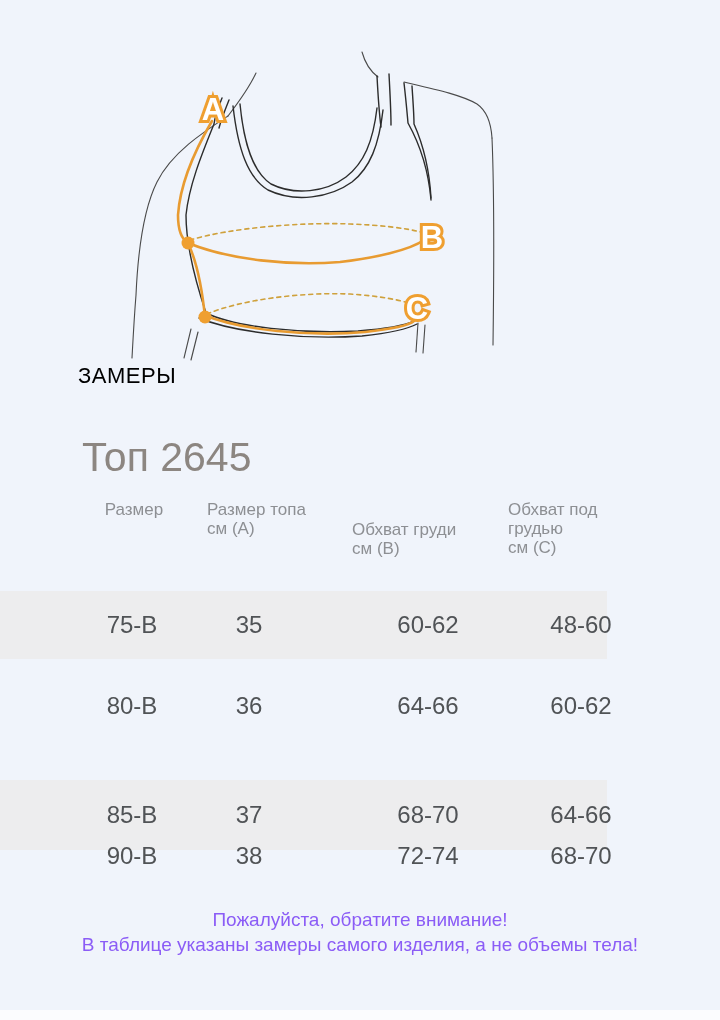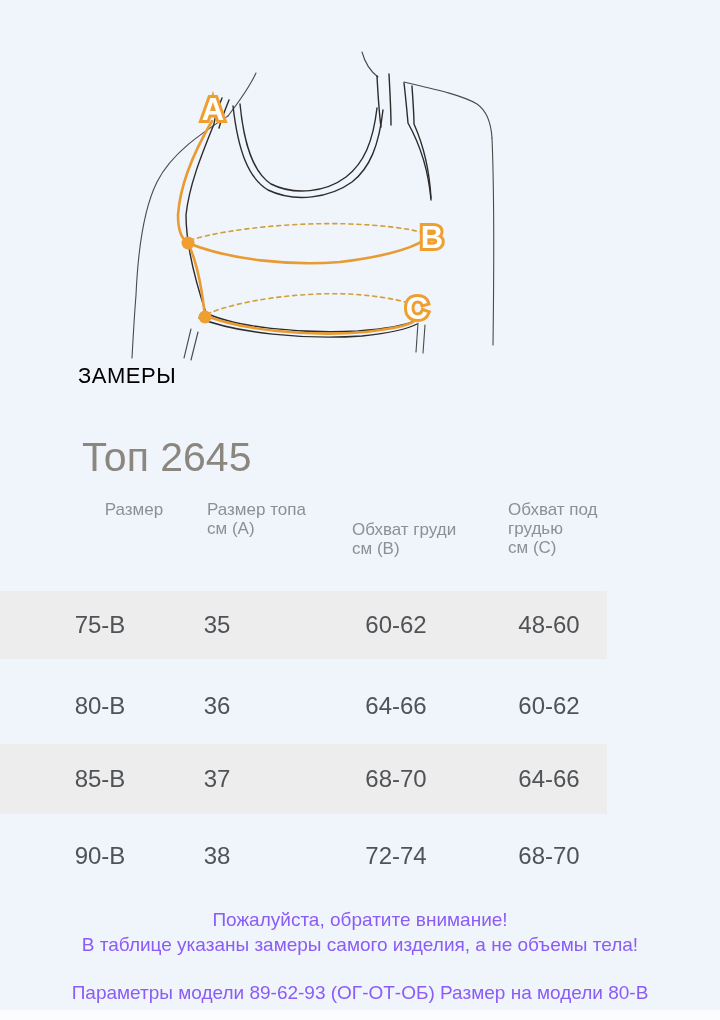--- a/index.html
+++ b/index.html
@@ -50,28 +50,29 @@
   .hcell.h3{left:352px;margin-top:20px;}
   .hcell.h4{left:508px;}
   .trow{
     position:absolute;left:0;width:607px;
     font-size:24px;color:#505356;
   }
   .trow.shaded{background:#ededee;}
   .trow .cell{
     position:absolute;top:50%;transform:translate(-50%,-50%);
     white-space:nowrap;
+    margin-left:32px;
   }
   .cell.c1{left:100px;}
   .cell.c2{left:217px;}
   .cell.c3{left:396px;}
   .cell.c4{left:549px;}
   .row1{top:591px;height:68px;}
   .row2{top:659px;height:93px;}
-  .row3{top:744px;height:70px;}
+  .row3{top:780px;height:70px;}
   .row4{top:822px;height:68px;}
   
   .notice{
     position:absolute;left:0;width:720px;text-align:center;
     color:#8b5cf6;font-size:19px;line-height:25px;
   }
   .notice.block1{top:907px;}
   .notice.block2{top:980px;}
   
   .bottom-strip{
@@ -171,17 +172,16 @@
     <span class="cell c1">90-B</span>
     <span class="cell c2">38</span>
     <span class="cell c3">72-74</span>
     <span class="cell c4">68-70</span>
   </div>
 
   <div class="notice block1">
     <div>Пожалуйста, обратите внимание!</div>
     <div>В таблице указаны замеры самого изделия, а не объемы тела!</div>
   </div>
-  <div class="notice block2">Параметры модели 89-62-93 (ОГ-ОТ-ОБ) Размер на модели 80-В</div>
 
   <div class="bottom-strip"></div>
 
 </div>
 
 </body></html>

